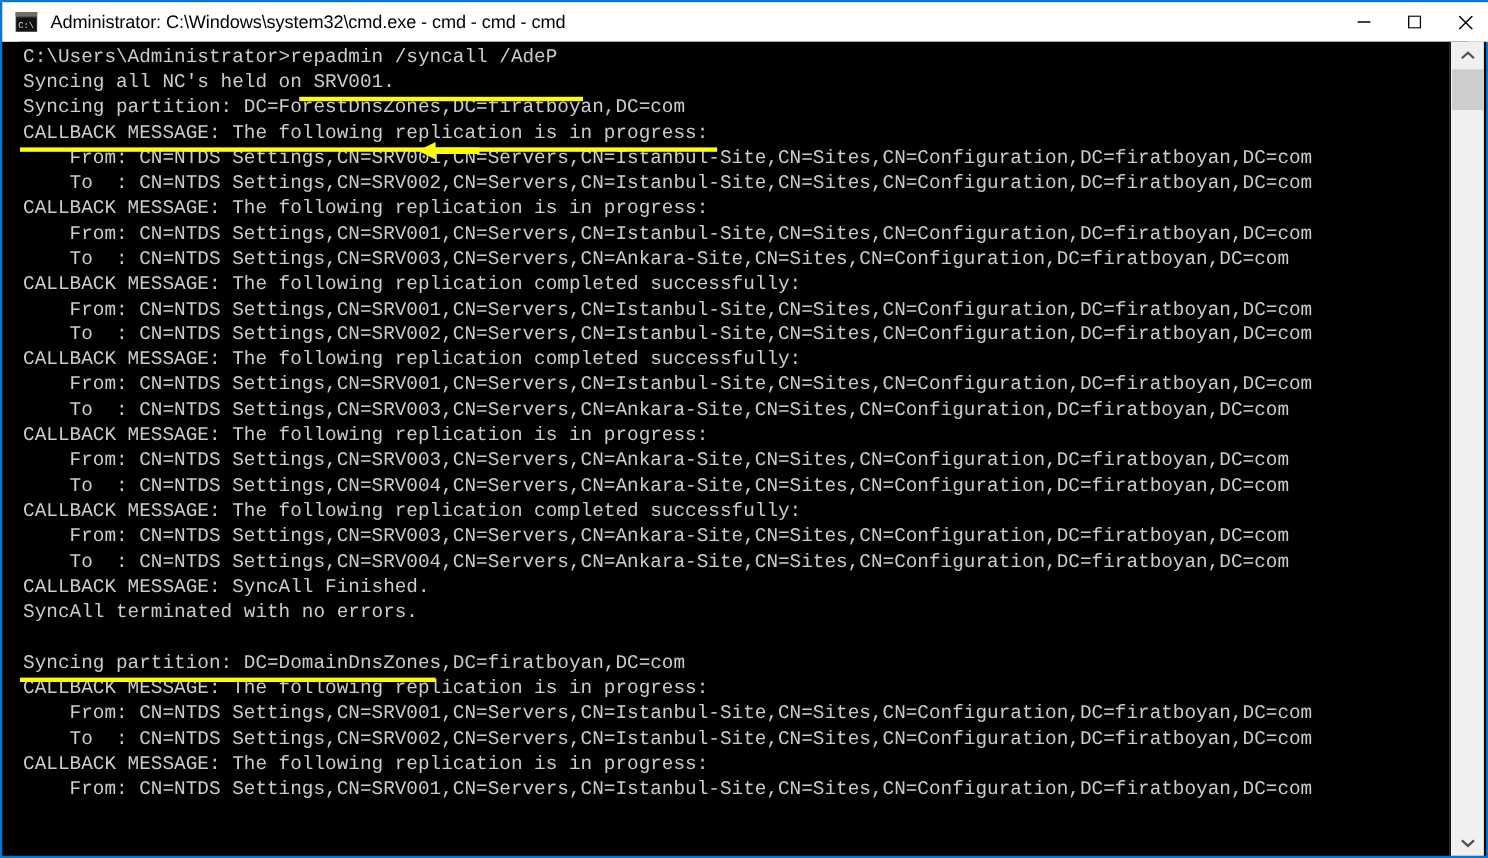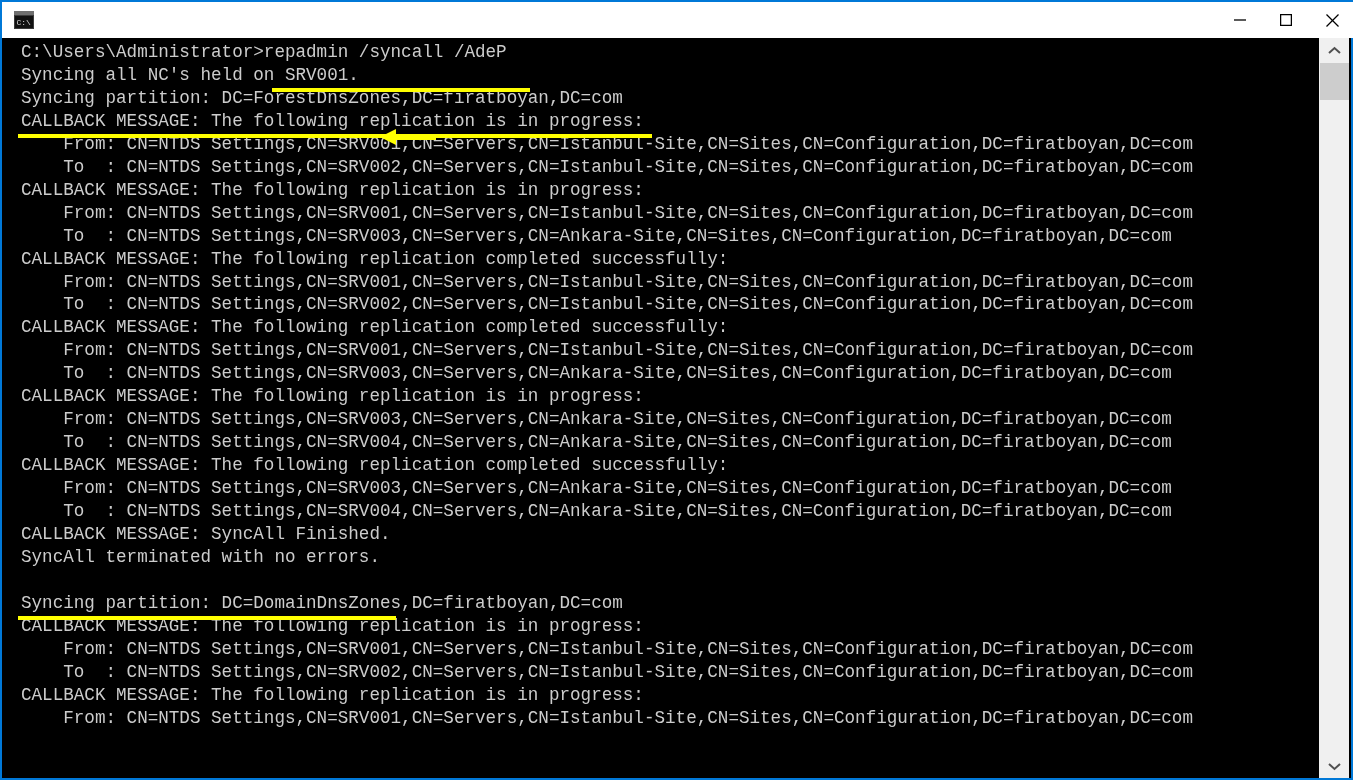--- a/index.html
+++ b/index.html
@@ -155,20 +155,21 @@
 
   <div class="titlebar">
     <div class="title-icon">
       <svg width="20" height="18" viewBox="0 0 20 18" xmlns="http://www.w3.org/2000/svg">
         <rect x="0" y="0" width="20" height="18" fill="#3b3b3b"></rect>
         <rect x="0" y="0" width="20" height="4" fill="#6f6f6f"></rect>
         <rect x="1" y="5" width="18" height="12" fill="#111111"></rect>
         <text x="2.5" y="14" font-family="Liberation Mono, monospace" font-size="8" fill="#dddddd">C:\</text>
       </svg>
     </div>
+    <div class="title-text">Administrator: C:\Windows\system32\cmd.exe - cmd - cmd - cmd</div>
 
     <div class="win-controls">
       <div class="win-btn">
         <svg width="12" height="12" viewBox="0 0 12 12" xmlns="http://www.w3.org/2000/svg">
           <line x1="0" y1="6" x2="12" y2="6" stroke="#000000" stroke-width="1.3"></line>
         </svg>
       </div>
       <div class="win-btn">
         <svg width="12" height="12" viewBox="0 0 12 12" xmlns="http://www.w3.org/2000/svg">
           <rect x="0.6" y="0.6" width="10.8" height="10.8" fill="none" stroke="#000000" stroke-width="1.3"></rect>

